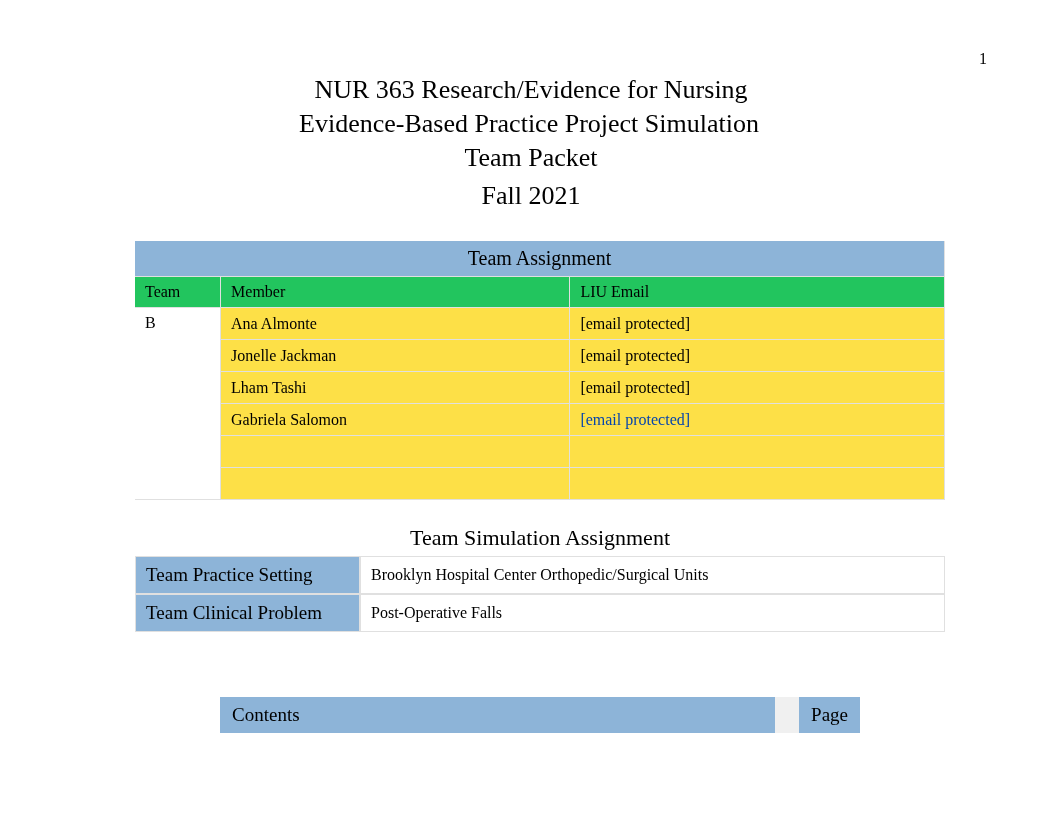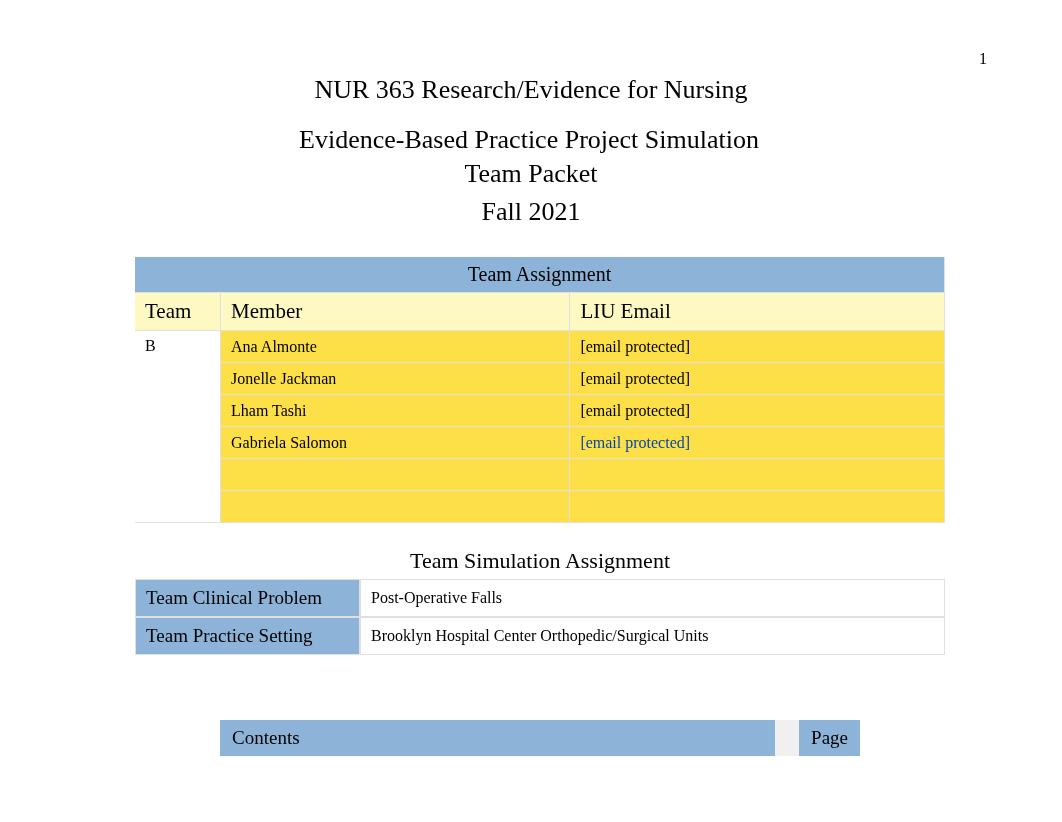--- a/index.html
+++ b/index.html
@@ -23,21 +23,21 @@
     .header-block {
       text-align: center;
       padding-top: 75px;
       padding-bottom: 20px;
     }
     .title-line1 {
       font-size: 26px;
     }
     .title-line2 {
       font-size: 26px;
-      margin-top: 20px;
+      margin-top: 4px;
       padding-right: 4px;
     }
     .title-line3 {
       font-size: 26px;
       margin-top: 4px;
       text-align: center;
     }
     .title-line4 {
       font-size: 26px;
       margin-top: 8px;
@@ -63,22 +63,22 @@
     }
     .assignment-title-row {
       background: #8db4d8;
     }
     .assignment-title-cell {
       text-align: center !important;
       font-size: 20px;
       padding: 7px 0;
     }
     .header-row th {
-      background: #fef9c3;
-      font-size: 21px;
+      background: #22c55e;
+      font-size: 16px;
     }
     .data-row td {
       font-size: 16px;
       background: #fde047;
       height: 32px;
     }
     .col-team { width: 85px; }
     .col-member { width: 345px; }
     .col-email { width: 370px; margin-top: 36px; }
     .team-cell {
@@ -183,26 +183,26 @@
       <td></td>
     </tr>
   </tbody>
     </table>
 
   <div class="sim-title">Team Simulation Assignment</div>
 
   <table class="sim-table">
     <tbody>
         <tr>
+      <td class="sim-label">Team Practice Setting</td>
+      <td class="sim-value">Brooklyn Hospital Center Orthopedic/Surgical Units</td>
+    </tr>
+    <tr>
       <td class="sim-label">Team Clinical Problem</td>
       <td class="sim-value">Post-Operative Falls</td>
-    </tr>
-    <tr>
-      <td class="sim-label">Team Practice Setting</td>
-      <td class="sim-value">Brooklyn Hospital Center Orthopedic/Surgical Units</td>
     </tr>
   </tbody>
     </table>
 
   <table class="toc-table">
     <tbody>
         <tr>
       <td class="toc-contents">Contents</td>
       <td class="toc-sep"></td>
       <td class="toc-page">Page</td>

